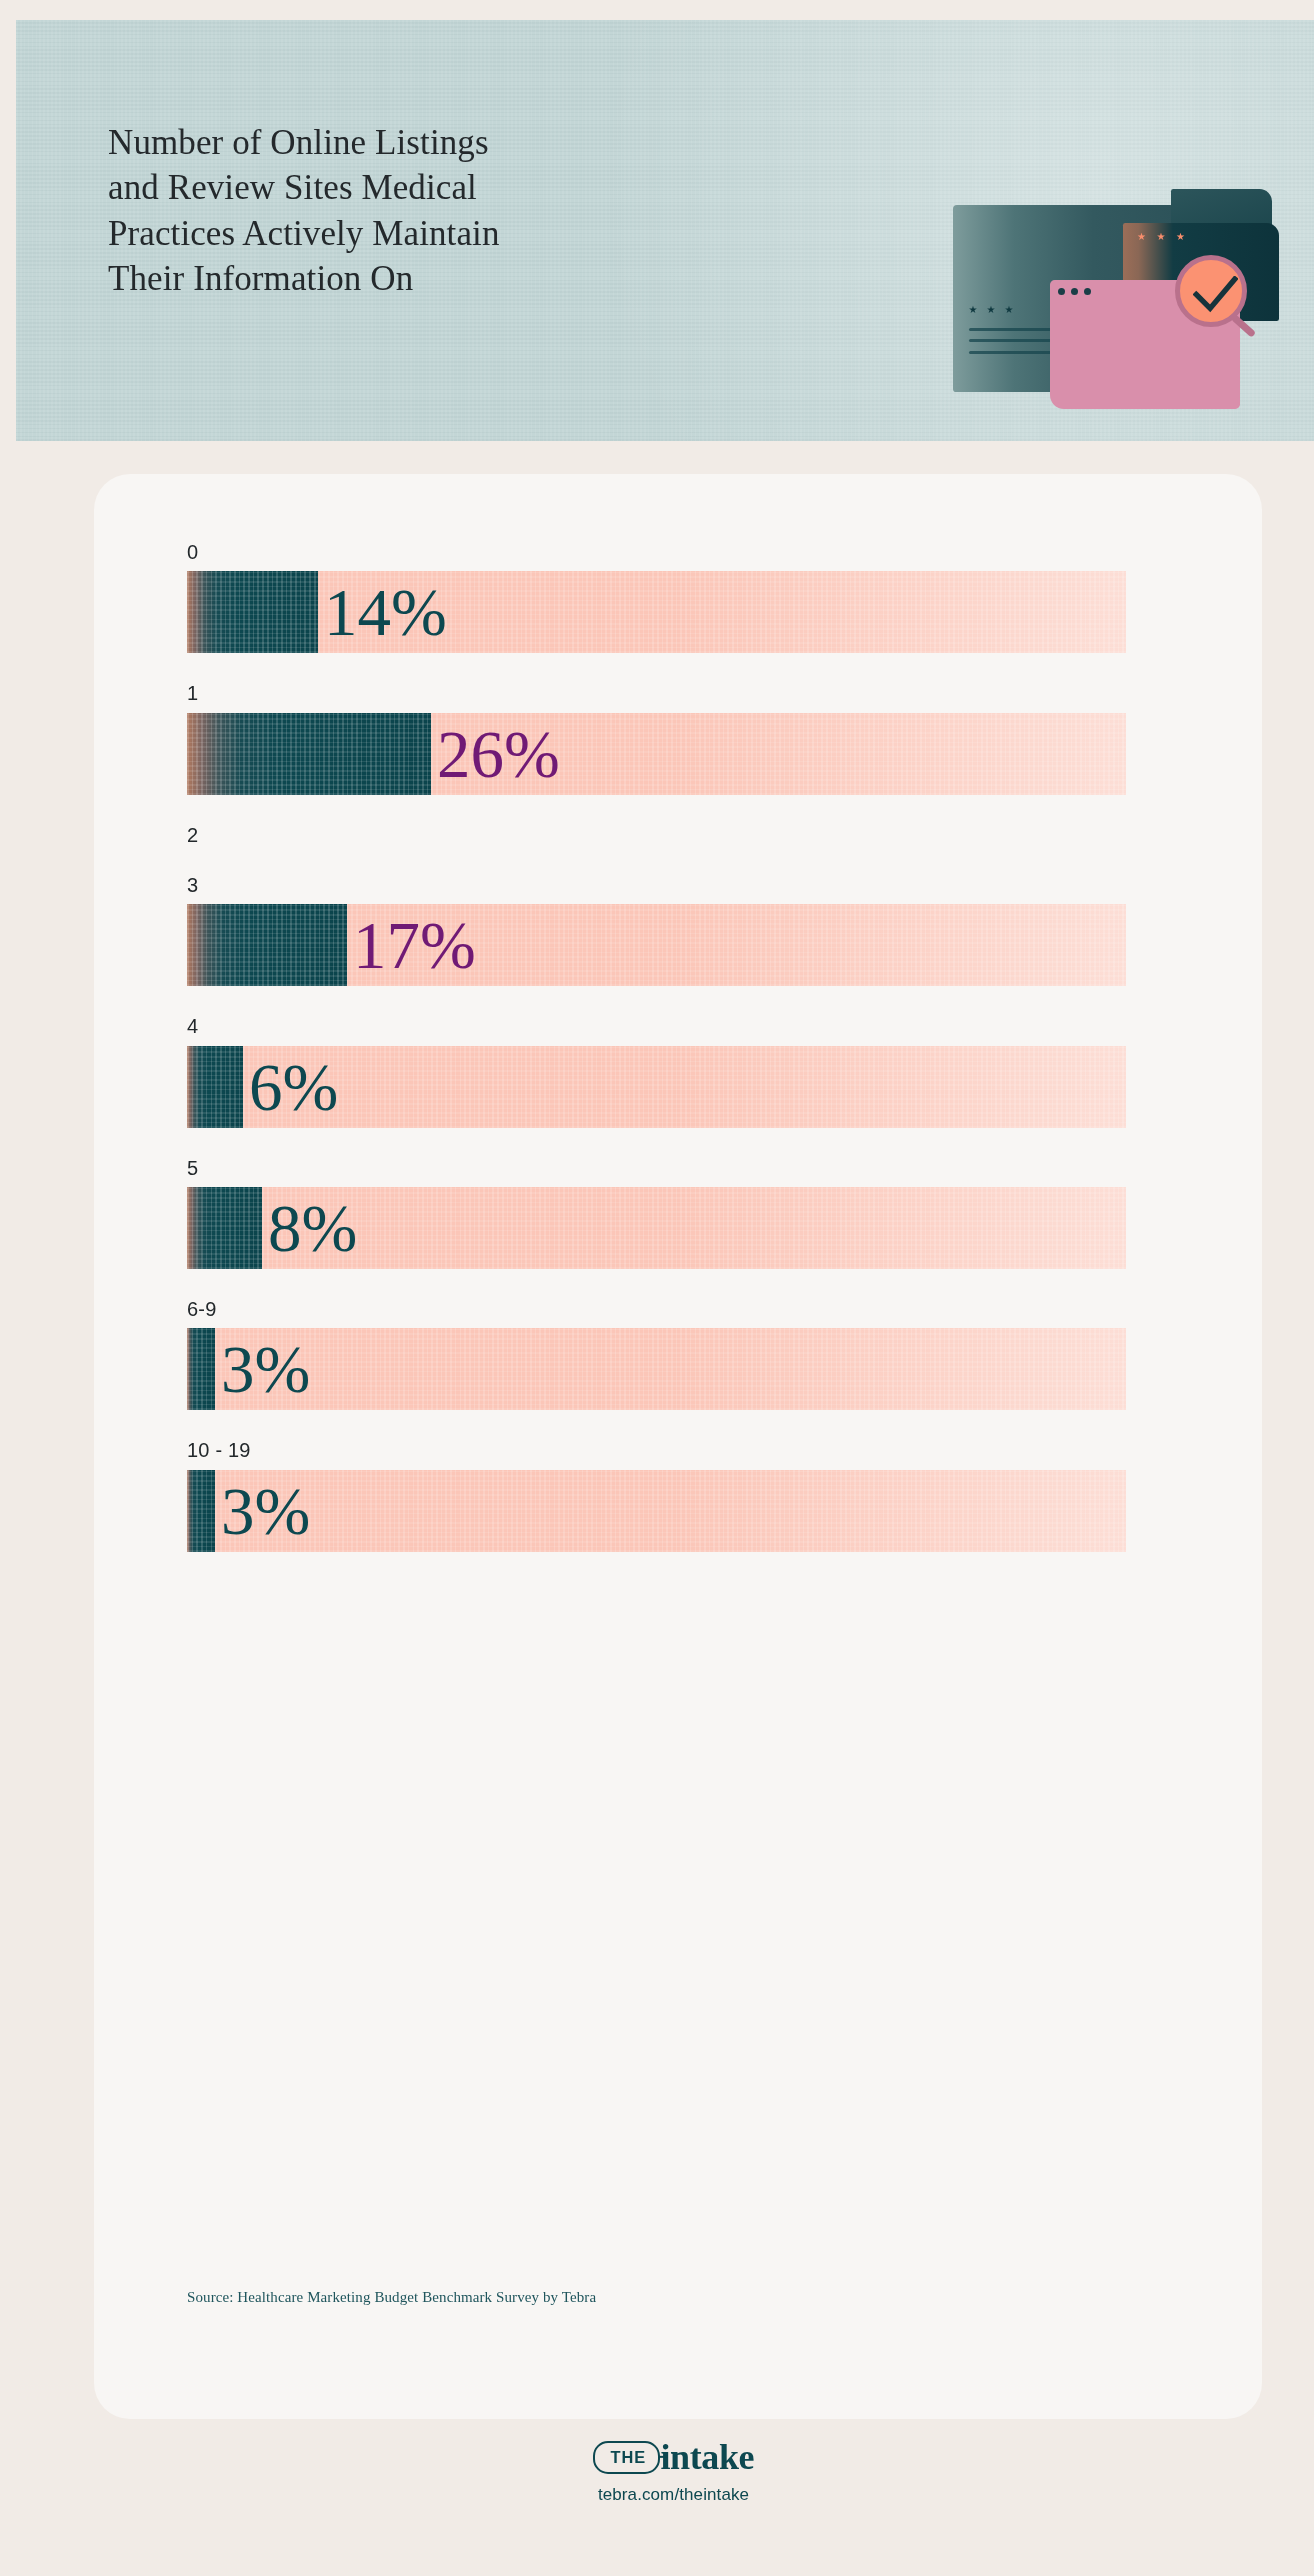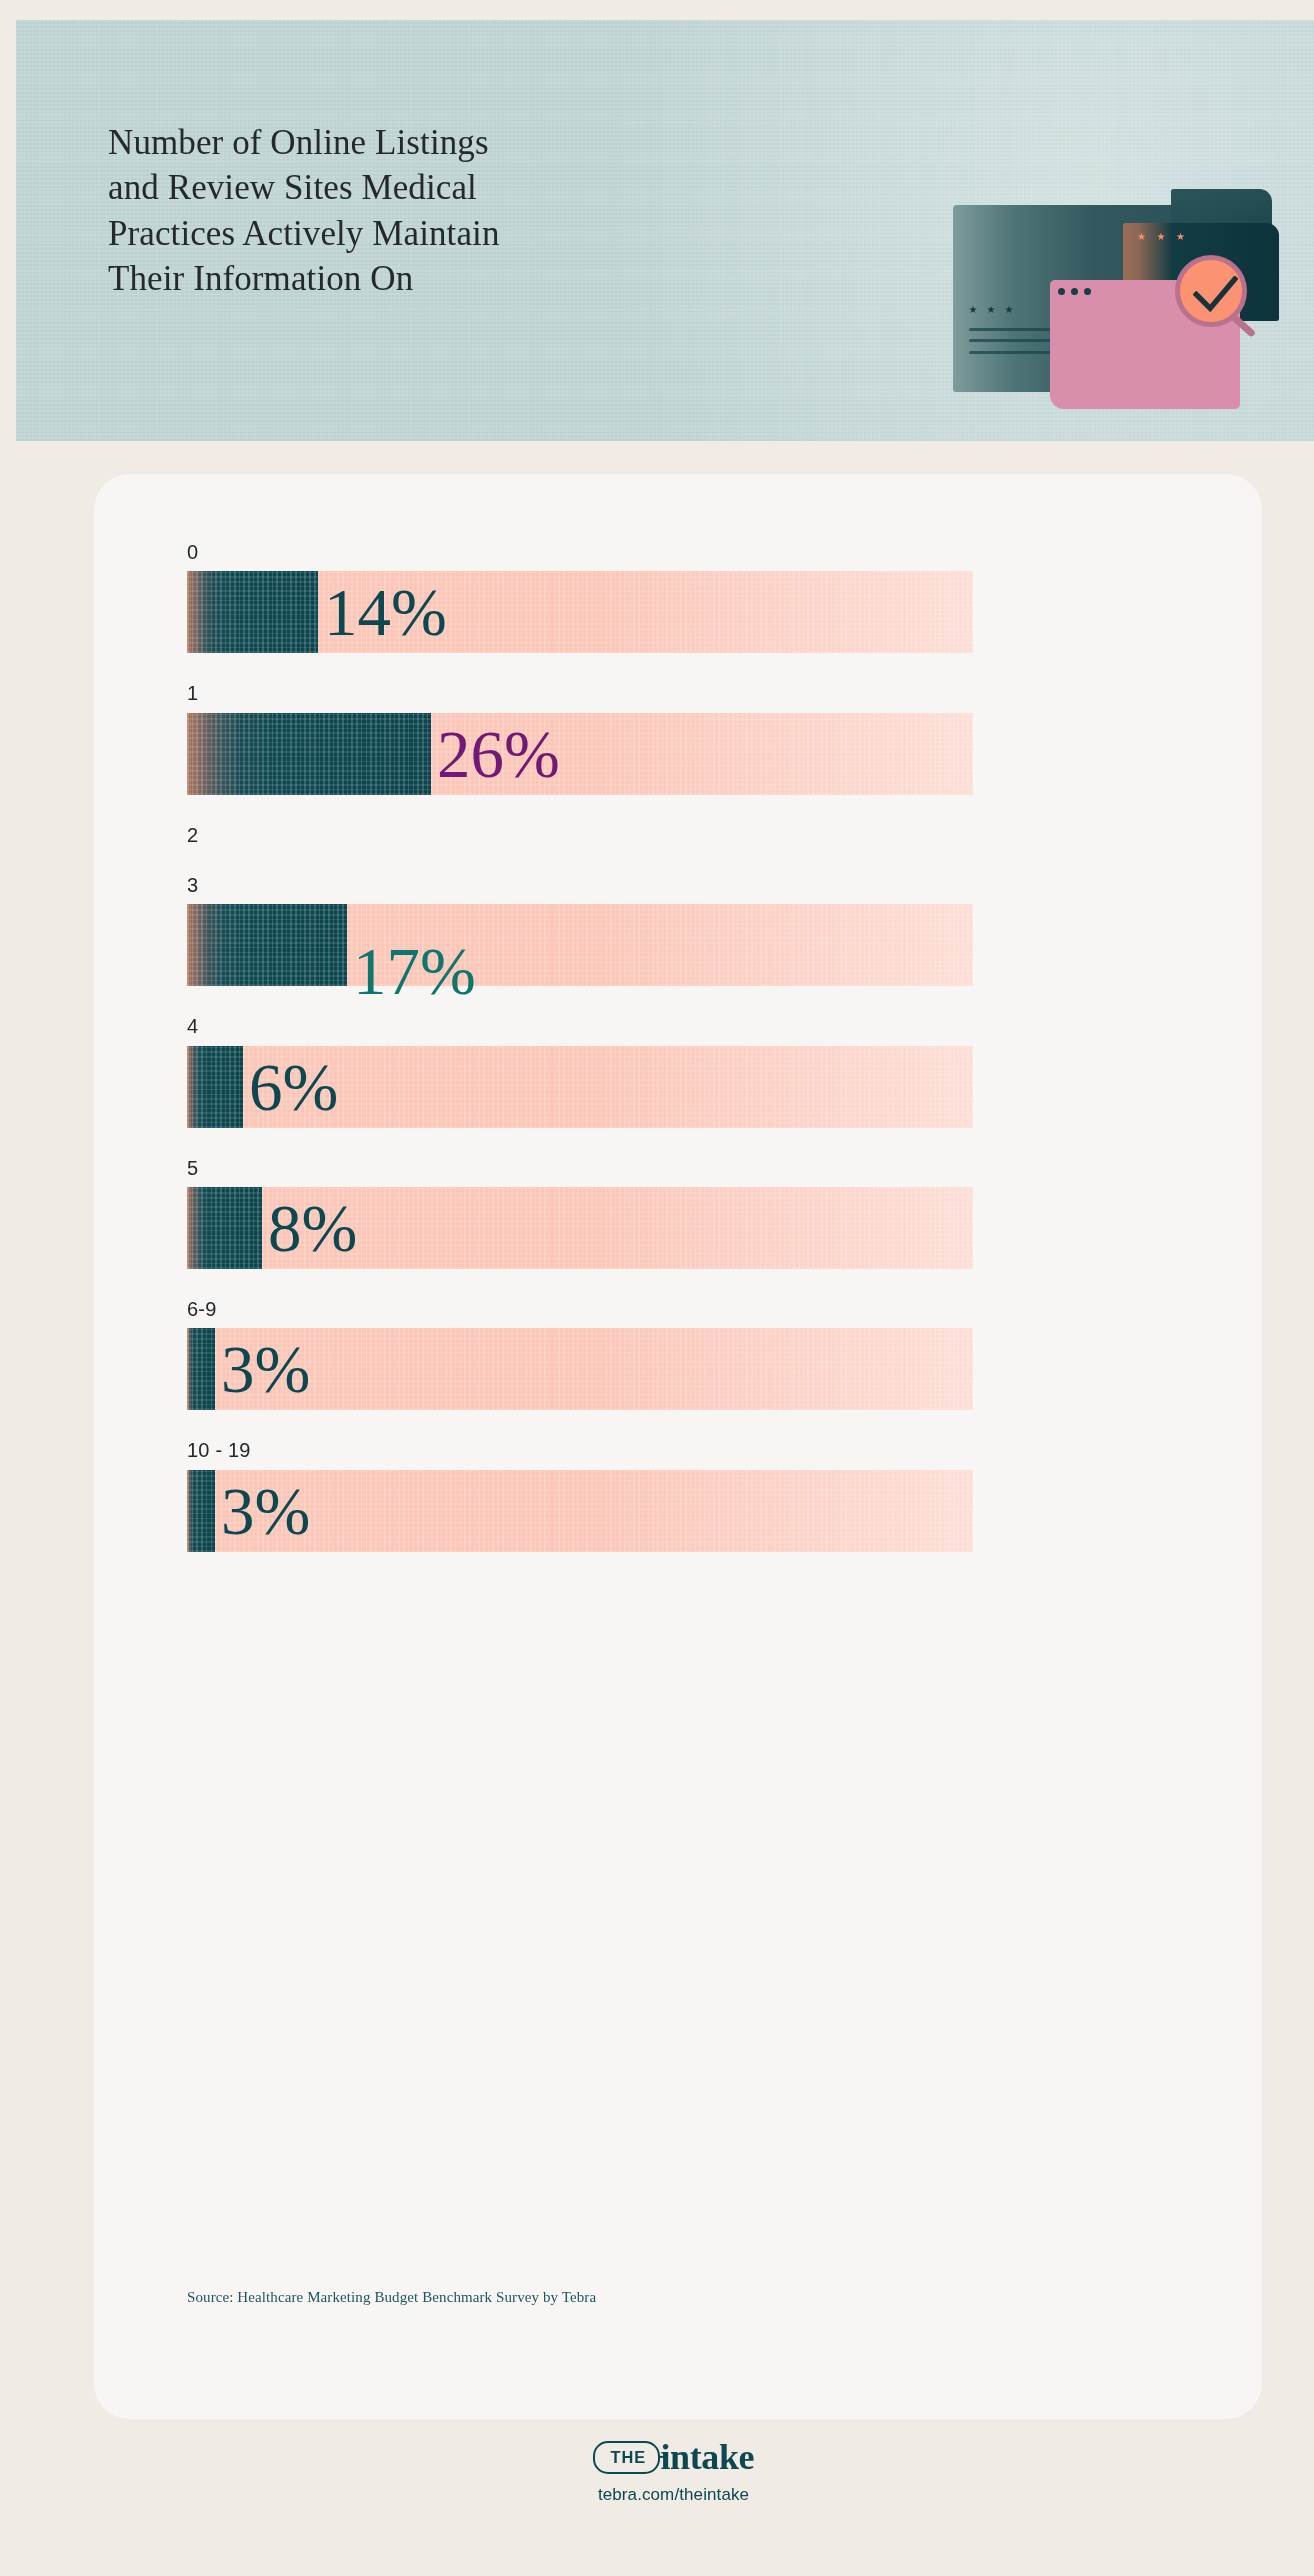--- a/index.html
+++ b/index.html
@@ -140,21 +140,21 @@
   .cat-label{
     font-family:"Liberation Sans", sans-serif;
     font-size:20px;
     color:#23282B;
     line-height:1;
     margin-bottom:9.4px;
     letter-spacing:0.2px;
   }
   .track{
     position:relative;
-    width:786px; height:82px;
+    width:939px; height:82px;
     background:#FBC6B8;
     overflow:visible;
   }
   .track .noise{
     position:absolute; inset:0;
     background:
       linear-gradient(90deg, rgba(255,255,255,0) 52%, rgba(255,255,255,.22) 78%, rgba(255,255,255,.42) 100%),
       repeating-linear-gradient(90deg, rgba(255,255,255,.16) 0 1.6px, rgba(0,0,0,0) 1.6px 4.7px),
       repeating-linear-gradient(0deg, rgba(255,255,255,.10) 0 1.6px, rgba(0,0,0,0) 1.6px 4.7px);
     pointer-events:none;
@@ -311,21 +311,21 @@
 
       <div class="row">
         <div class="cat-label" style="color: rgb(35, 40, 43);">2</div>
       </div>
 
       <div class="row">
         <div class="cat-label" style="color: rgb(35, 40, 43);">3</div>
         <div class="track" style="background: rgb(251, 198, 184);">
           <div class="fill" style="width: 160px;"></div>
           <div class="noise"></div>
-          <div class="pct" style="left: 166px; color: #0f766e; margin-top: 26px;">17%</div>
+          <div class="pct" style="left: 166px; color: #701a75;">17%</div>
         </div>
       </div>
 
       <div class="row">
         <div class="cat-label" style="color: rgb(35, 40, 43);">4</div>
         <div class="track" style="background: rgb(251, 198, 184);">
           <div class="fill" style="width: 56px;"></div>
           <div class="noise"></div>
           <div class="pct" style="left: 62px; color: rgb(13, 72, 80);">6%</div>
         </div>

